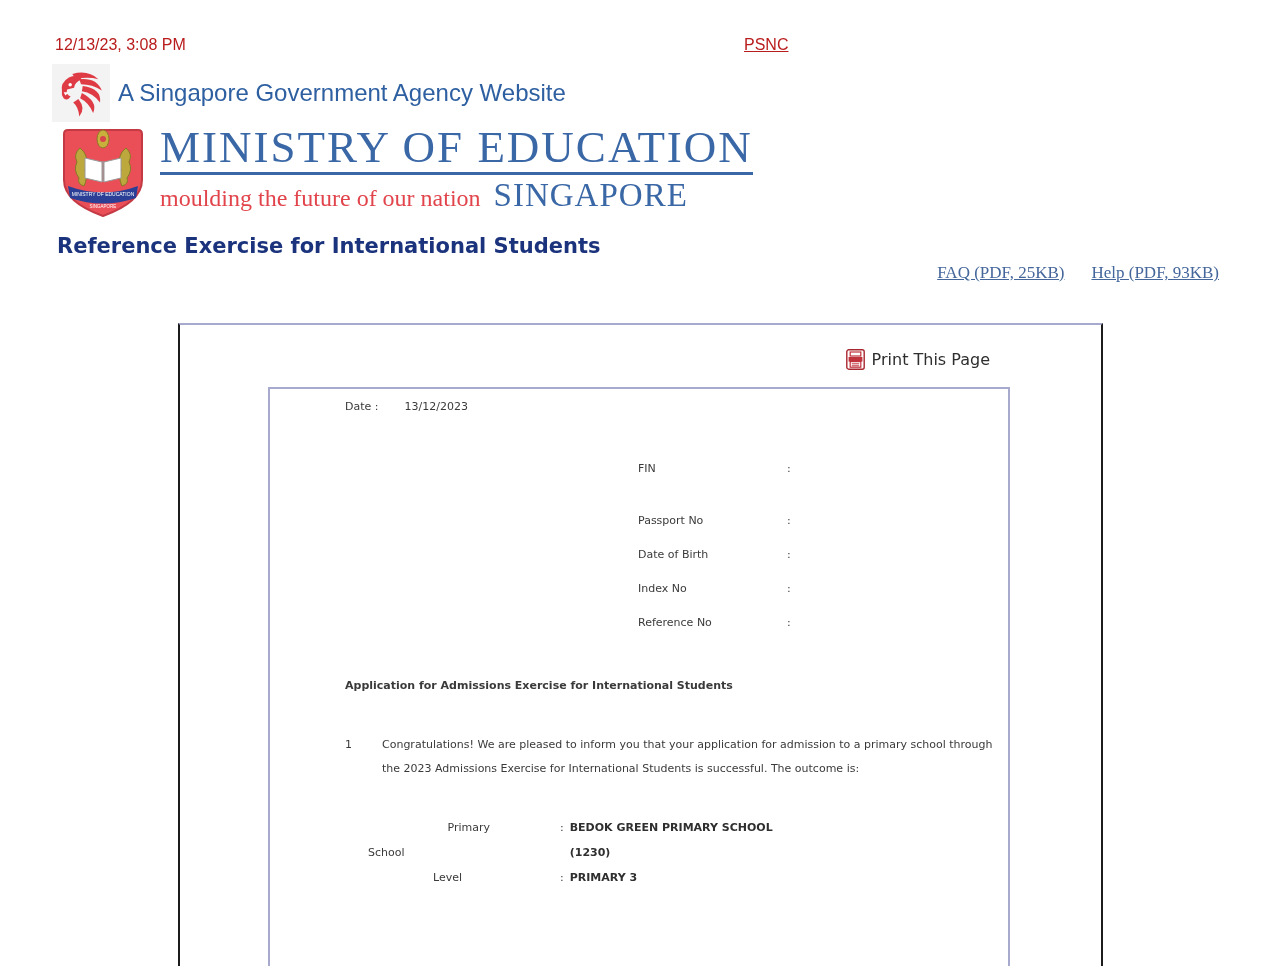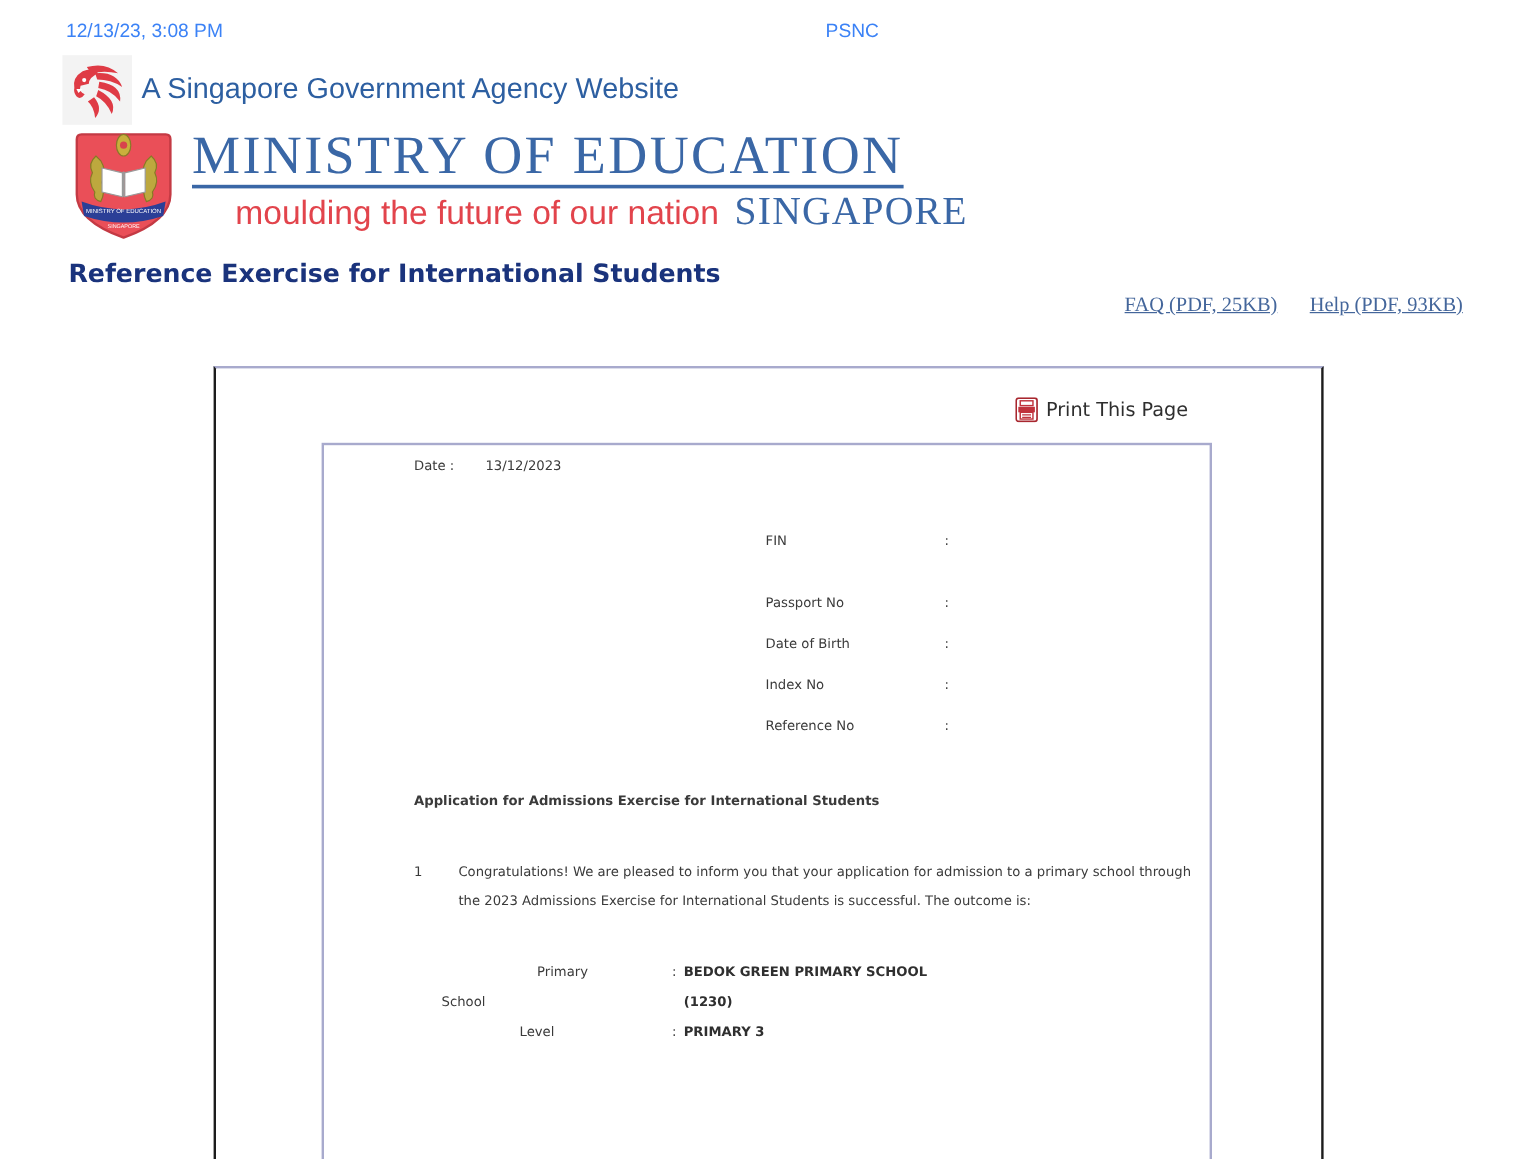--- a/index.html
+++ b/index.html
@@ -15,34 +15,34 @@
     --lion_red:#df3b45;
     --crest_red:#ea4f58;
     --crest_gold:#bda83e;
     --crest_blue:#2b3f97;
     --print_icon_red:#c0323c;
   }
   *{margin:0;padding:0;box-sizing:border-box;}
   html,body{width:1280px;height:966px;overflow:hidden;background:#ffffff;}
   body{font-family:"DejaVu Sans",sans-serif;color:var(--text_dark);}
 
-  .print-header{position:relative;height:19px;margin-top:18px;font-family:"Liberation Sans",sans-serif;font-size:16px;color:#3b82f6;padding-left:48px;}
+  .print-header{position:relative;height:19px;margin-top:36px;font-family:"Liberation Sans",sans-serif;font-size:16px;color:#b91c1c;padding-left:48px;}
   .ph-date{position:absolute;left:55px;top:0;}
-  .ph-title{position:absolute;left:688px;top:0;}
+  .ph-title{position:absolute;left:744px;top:0;text-decoration:underline;}
 
   .gov-banner{display:flex;align-items:center;margin:9px 0 0 52px;height:58px;}
   .gov-lion{width:58px;height:58px;background:#f3f3f3;display:flex;align-items:center;justify-content:center;}
   .gov-text{margin-left:8px;font-family:"Liberation Sans",sans-serif;font-size:24px;color:var(--gov_blue);}
 
   .moe-logo{display:flex;margin:2px 0 0 58px;height:97px;}
   .moe-crest{width:90px;height:97px;flex:0 0 auto;}
   .moe-text{margin-left:12px;display:flex;flex-direction:column;}
   .moe-title{font-family:"Liberation Serif",serif;font-size:45px;line-height:47px;color:var(--moe_blue);letter-spacing:2px;border-bottom:3px solid var(--moe_blue);padding-bottom:1px;align-self:flex-start;}
   .moe-sub{display:flex;align-items:baseline;margin-top:2px;}
-  .moe-tagline{font-family:Liberation Sans, sans-serif;font-size:28px;color:var(--tagline_red);margin-left:36px;}
+  .moe-tagline{font-family:Liberation Serif, serif;font-size:24px;color:var(--tagline_red);}
   .moe-country{font-family:"Liberation Serif",serif;font-size:33px;color:var(--moe_blue);margin-left:13px;letter-spacing:1px;}
 
   .page-heading{margin:13px 0 0 57px;font-size:21px;font-weight:bold;color:var(--heading_navy);height:24px;}
 
   .links-row{margin:4px 61px 0 0;text-align:right;font-size:17px;height:20px;}
   .links-row a{color:var(--link_blue);text-decoration:underline;cursor:pointer;font-family:Liberation Serif, serif;}
   .link-help{margin-left:27px;}
 
   .outer-box{margin:41px 0 0 178px;width:925px;background:#fff;
     border-top:2px solid var(--border_light);

